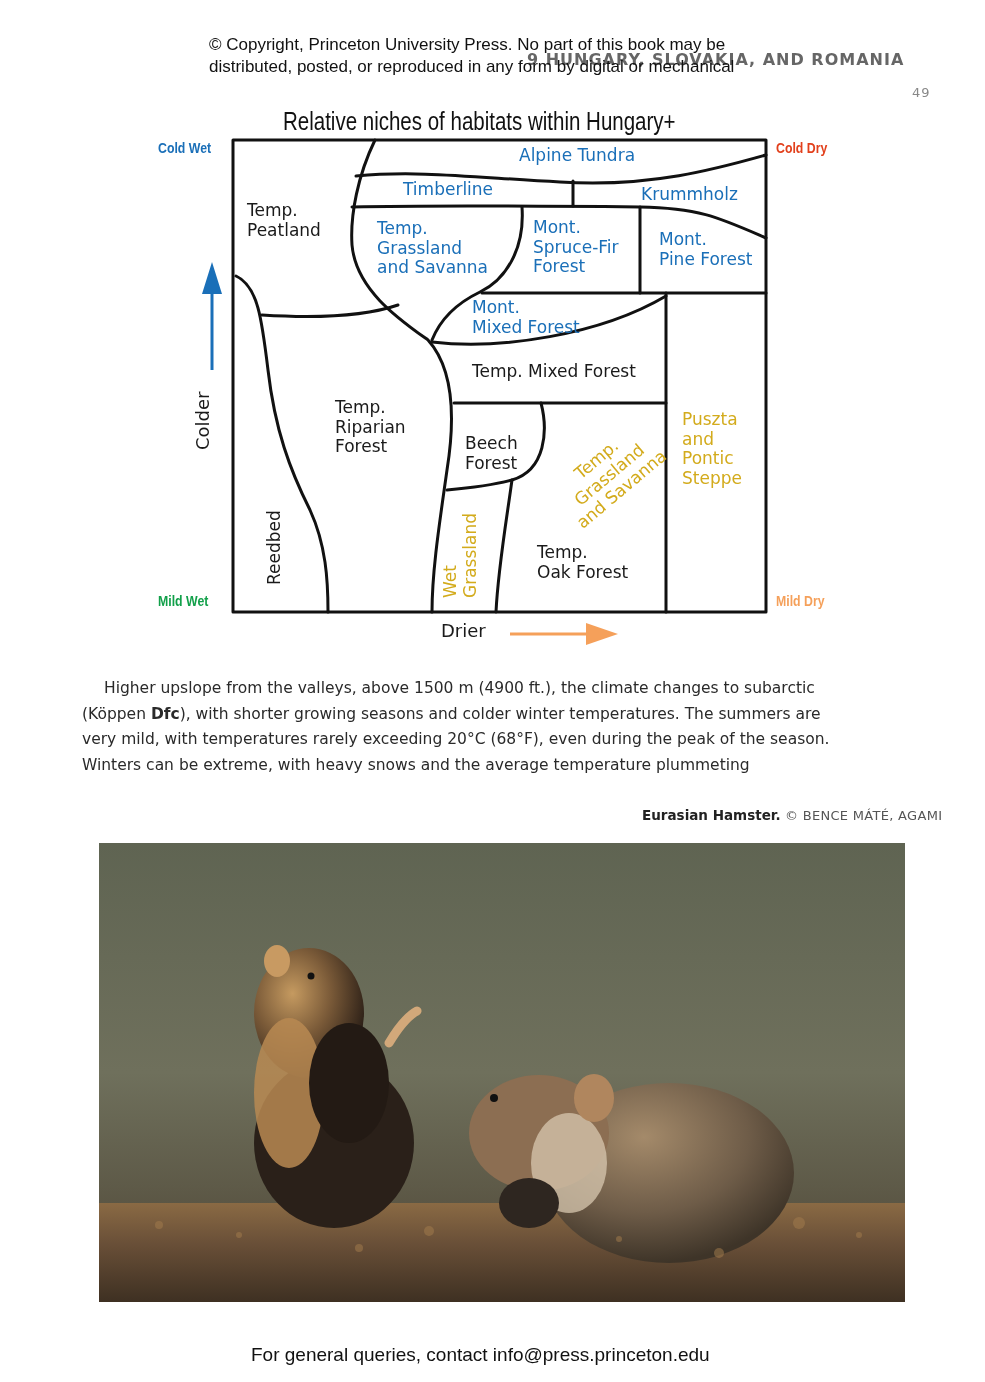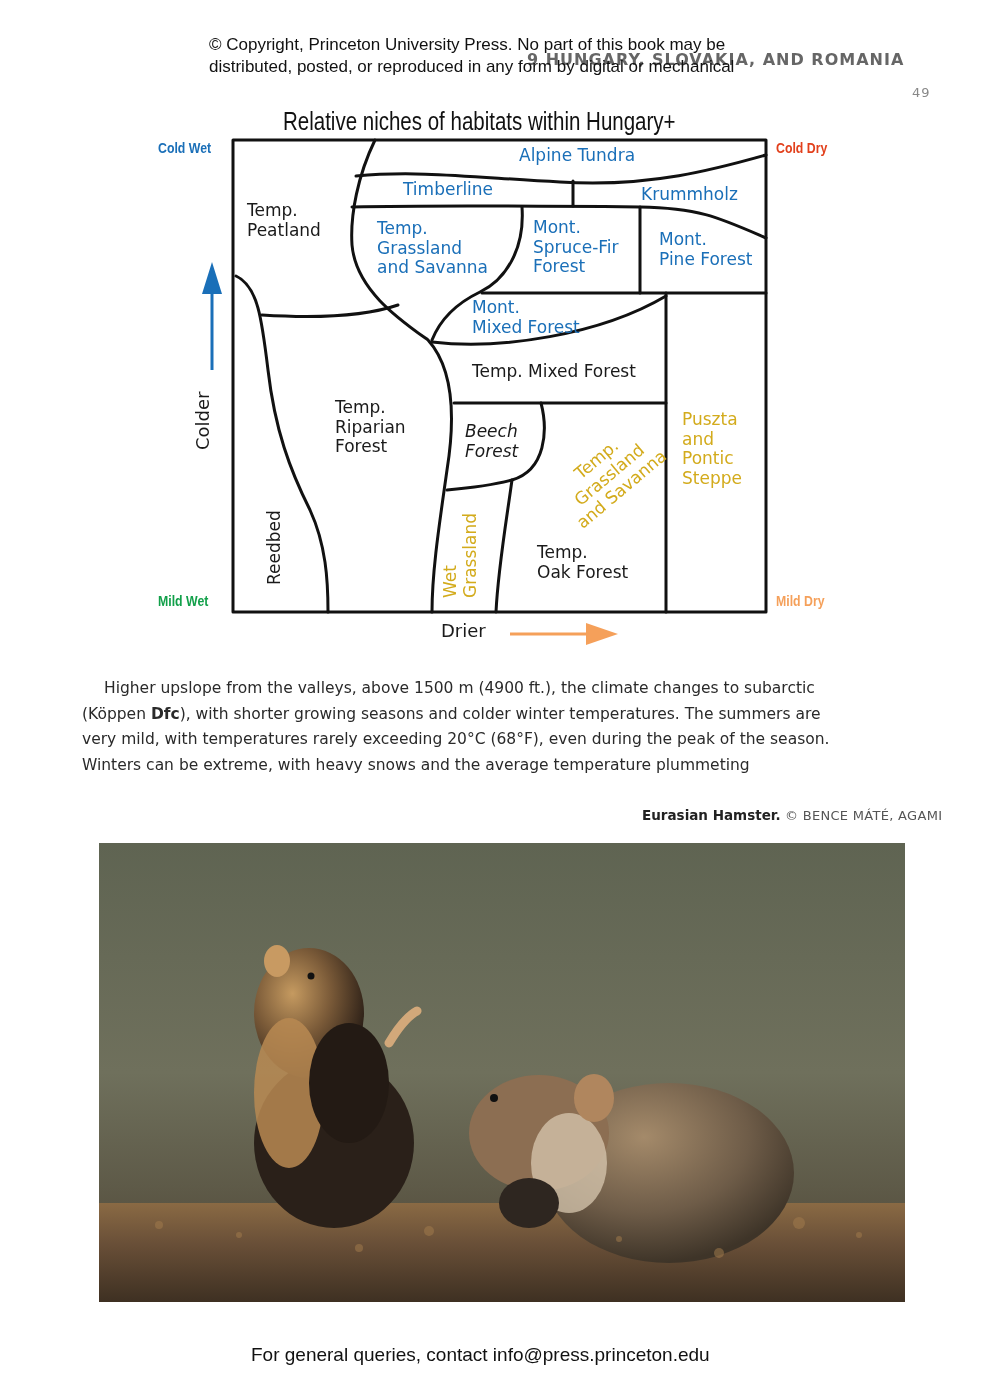--- a/index.html
+++ b/index.html
@@ -119,21 +119,21 @@
 </div>
 
 <div class="abs lbl black" style="left:472px;top:362px;">Temp. Mixed Forest</div>
 
 <div class="abs lbl black" style="left:335px;top:398px;">
   <div>Temp.</div>
   <div>Riparian</div>
   <div>Forest</div>
 </div>
 
-<div class="abs lbl black" style="left:465px;top:422px;font-style:italic;">
+<div class="abs lbl black" style="left:465px;top:434px;">
   <div>Beech</div>
   <div>Forest</div>
 </div>
 
 <div class="abs lbl gold" style="left:548px;top:488px;transform:rotate(-40deg);transform-origin:left top;text-align:center;">
   <div>Temp.</div>
   <div>Grassland</div>
   <div>and Savanna</div>
 </div>
 

